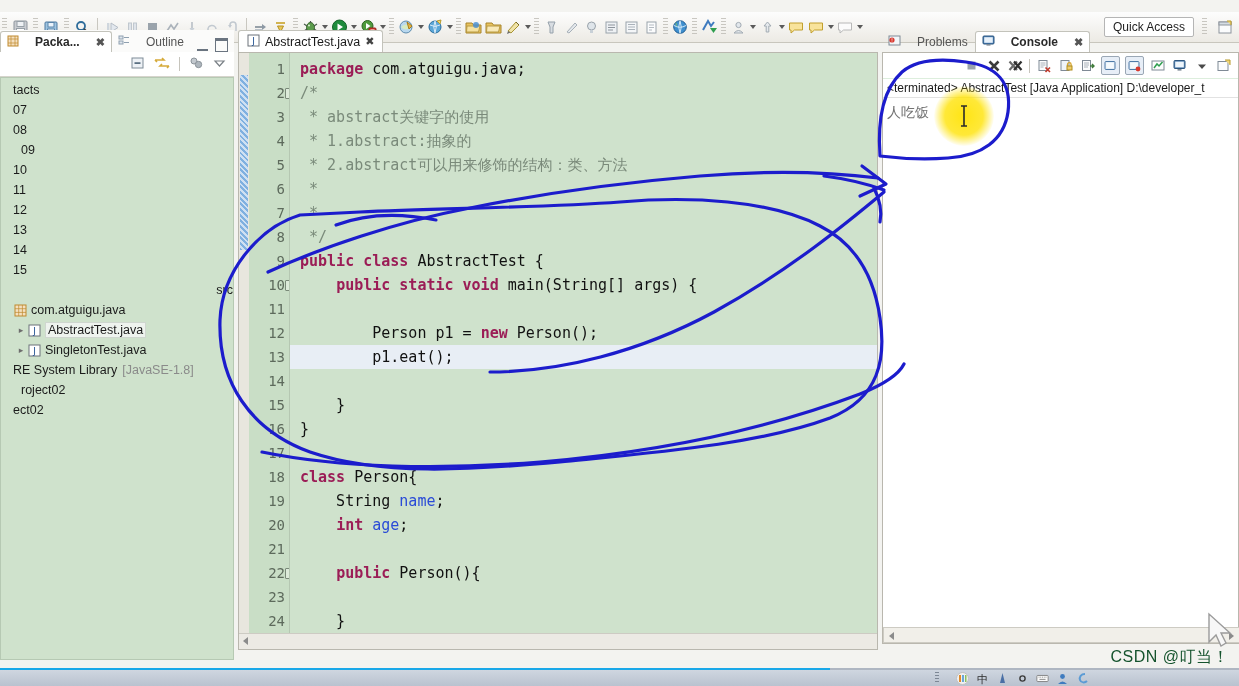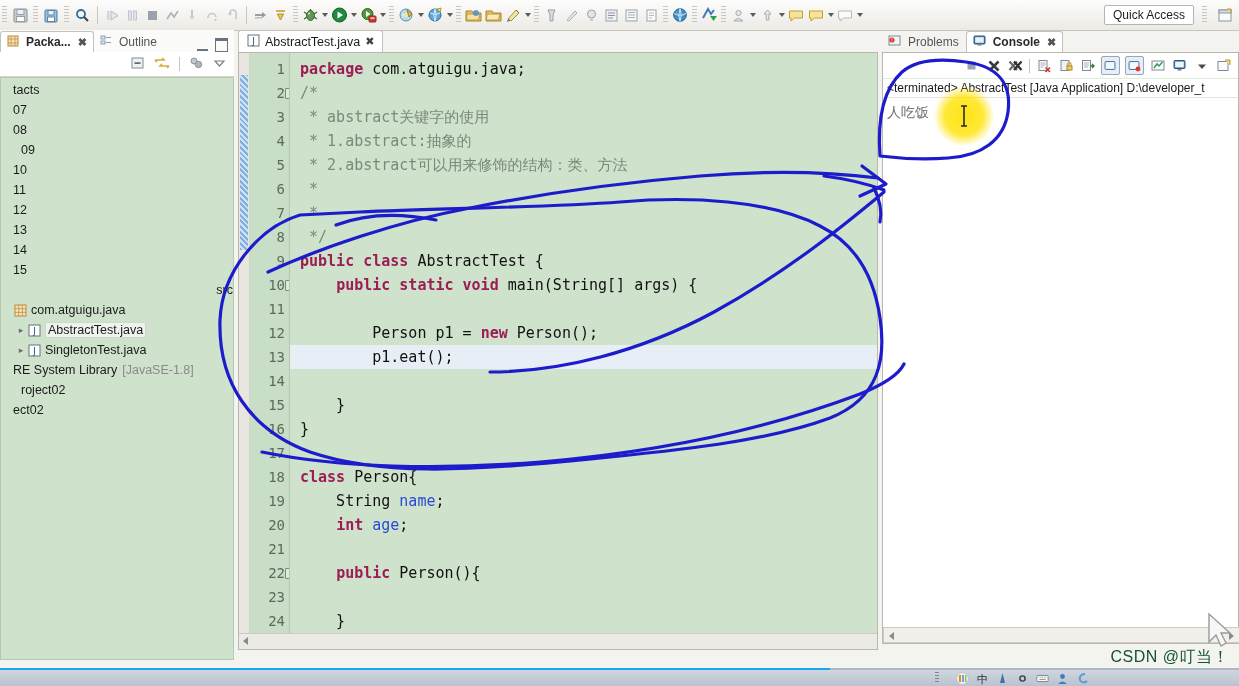--- a/index.html
+++ b/index.html
@@ -3,21 +3,21 @@
 <meta charset="utf-8">
 <style>
   html,body{margin:0;padding:0;}
   body{
     width:1239px;height:686px;overflow:hidden;position:relative;
     font-family:"Liberation Sans",sans-serif;font-size:12px;
     background:#f3f3f0;color:#1a1a1a;
   }
   
   #toolbar{
-    position:absolute;left:0;top:0;width:1239px;height:30px;
+    position:absolute;left:0;top:12px;width:1239px;height:30px;
     background:linear-gradient(#fdfdfd,#eceae4);
     border-bottom:1px solid #c8c6bd;
     display:flex;align-items:center;
   }
   .tb-item{display:flex;align-items:center;height:24px;margin:0 1px;}
   .tb-ico{
     width:20px;height:20px;position:relative;
     display:flex;align-items:center;justify-content:center;
     font-size:12px;line-height:1;color:#6f7b86;
   }
@@ -39,21 +39,21 @@
   
   #workbench{position:absolute;left:0;top:30px;width:1239px;height:640px;}
 
   
   #left-panel{
     position:absolute;left:0;top:0;width:234px;height:630px;
     background:#fbfbfa;
   }
   .view-tabs{height:22px;display:flex;align-items:flex-end;position:relative;}
   .vtab{
-    display:flex;align-items:center;gap:7px;height:20px;padding:0 6px;
+    display:flex;align-items:center;gap:16px;height:20px;padding:0 6px;
     font-size:12px;color:#2a2a2a;
   }
   .vtab.active{
     background:#fff;border:1px solid #c3c3bb;border-bottom:none;
     border-radius:3px 3px 0 0;font-weight:600;
   }
   .vtab.inactive{color:#555;}
   .vtab .close{font-size:11px;color:#555;}
   .view-ctrl{margin-left:auto;display:flex;align-items:center;gap:7px;padding-right:6px;}
   .min-btn{width:11px;height:10px;border-bottom:2px solid #6a7480;}

